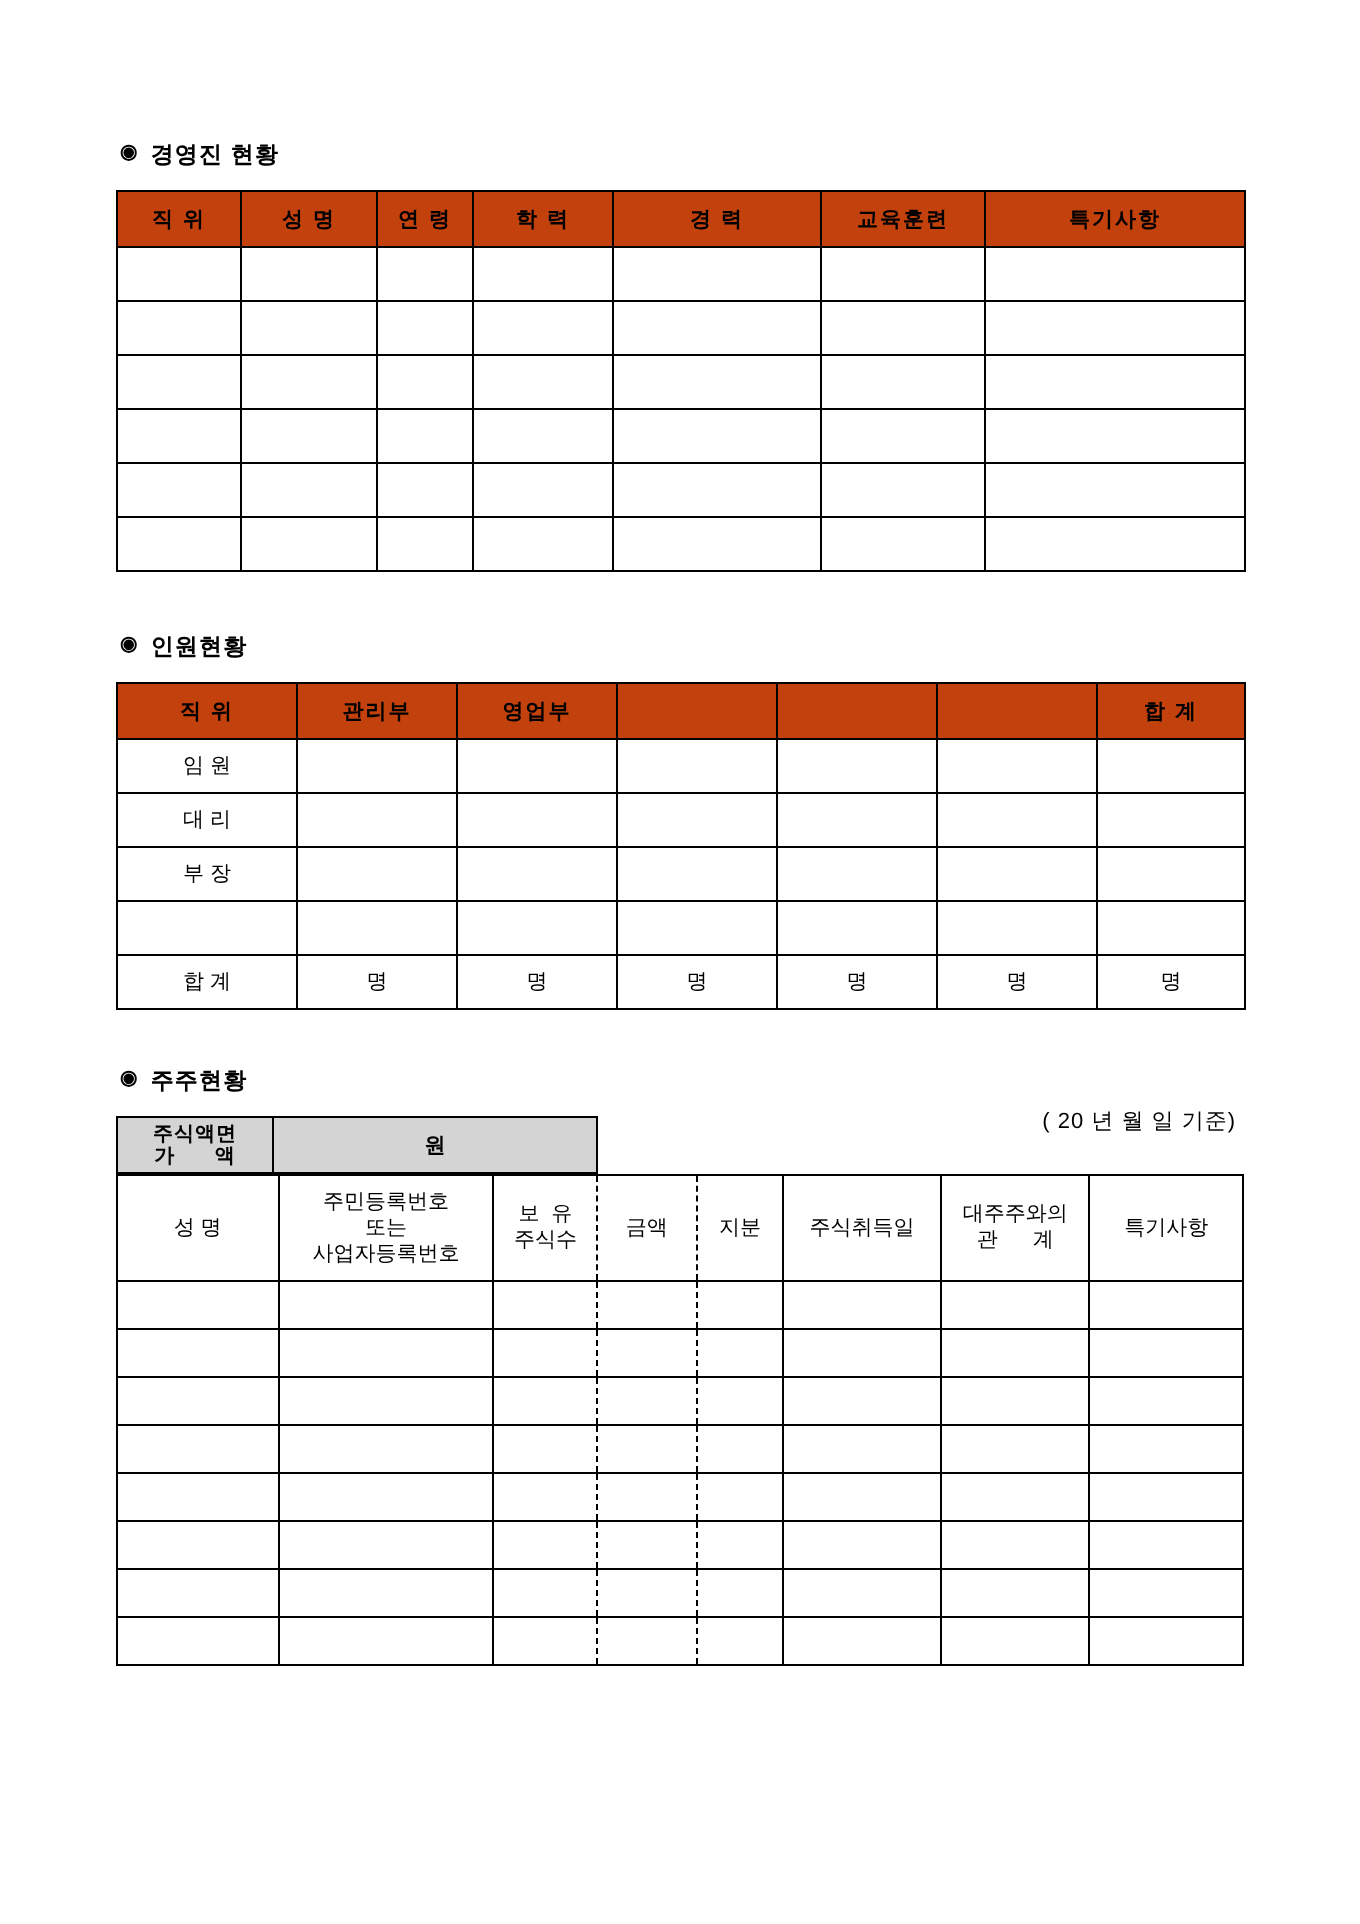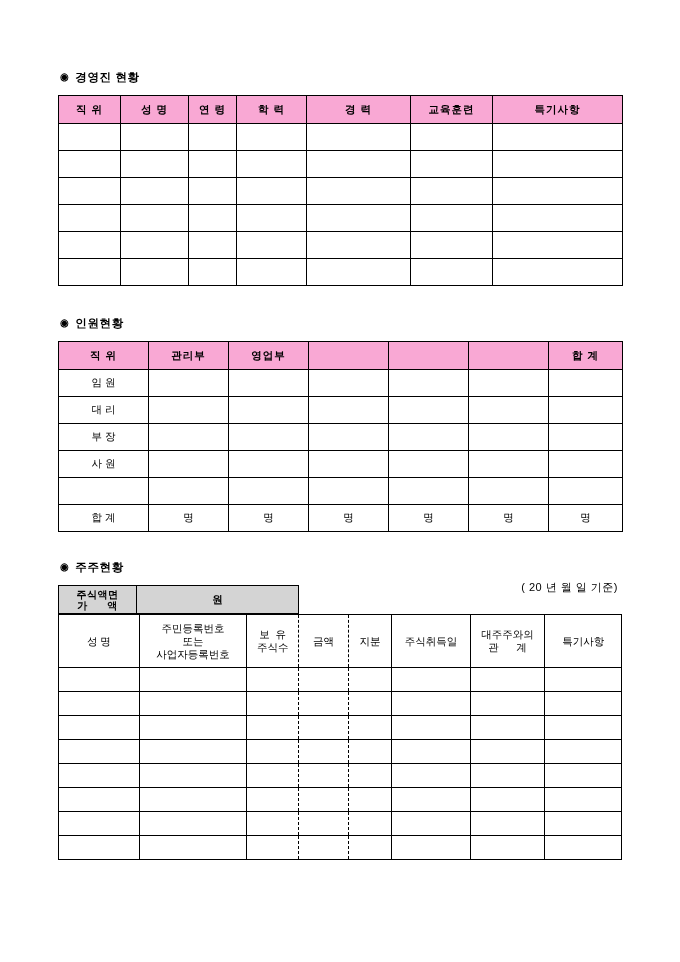--- a/index.html
+++ b/index.html
@@ -48,21 +48,21 @@
     border: 1px solid #000000;
     font-size: 10.5px;
     font-weight: normal;
     text-align: center;
     vertical-align: middle;
     padding: 0;
     height: 26px;
     overflow: hidden;
   }
   table.grid th {
-    background: #f9a8d4;
+    background: #c2410c;
     font-weight: bold;
     letter-spacing: 1px;
     height: 27px;
   }
   .gap-big { height: 30px; }
   .gap-mid { height: 28px; }
 
   
   .share-wrap {
     position: relative;
@@ -263,29 +263,20 @@
         <tr>
           <td>부  장</td>
           <td></td>
           <td></td>
           <td></td>
           <td></td>
           <td></td>
           <td></td>
         </tr>
         <tr>
-          <td>사  원</td>
-          <td></td>
-          <td></td>
-          <td></td>
-          <td></td>
-          <td></td>
-          <td></td>
-        </tr>
-        <tr>
           <td></td>
           <td></td>
           <td></td>
           <td></td>
           <td></td>
           <td></td>
           <td></td>
         </tr>
         <tr>
           <td>합  계</td>

